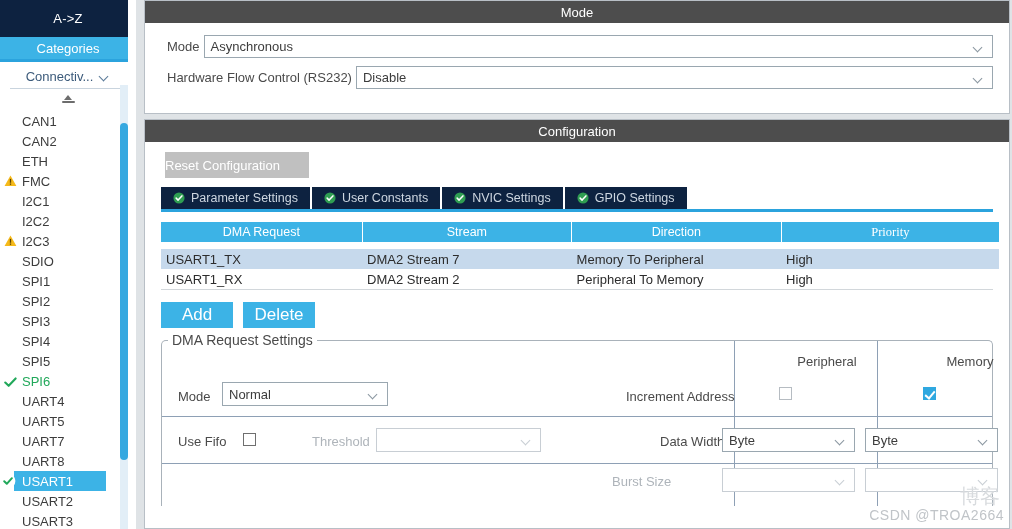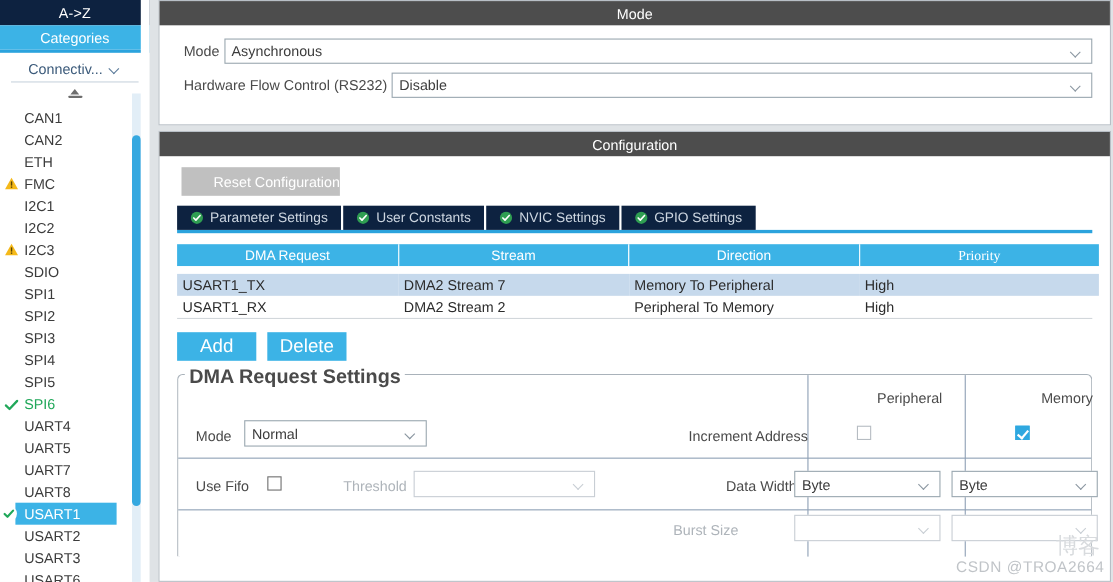--- a/index.html
+++ b/index.html
@@ -16,21 +16,21 @@
     background: #f2f2f2;
   }
 
   
   #sidebar {
     position: absolute; left: 0; top: 0;
     width: 136px; height: 529px;
     background: #ffffff;
   }
   .az-header {
-    height: 23px;
+    height: 37px;
     background: #0d2240;
     color: #ffffff;
     font-size: 13px;
     display: flex; align-items: center; justify-content: center;
     letter-spacing: .2px;
   }
   .cat-header {
     height: 22px;
     background: #3cb3e6;
     color: #ffffff;
@@ -211,21 +211,21 @@
   }
   .config-body { padding: 10px 10px 0 10px; position: relative; }
 
   .reset-btn {
     width: 144px; height: 26px;
     background: #c0c0c0;
     border: none;
     color: #ffffff;
     font-size: 13px;
     font-family: "Liberation Sans", sans-serif;
-    display: flex; align-items: center; justify-content: flex-end;
+    display: flex; align-items: center; justify-content: flex-start;
     margin-left: 10px;
     margin-bottom: 9px;
   }
 
   .tabbar {
     display: flex;
     height: 22px;
     margin-left: 6px;
   }
   .tab {
@@ -303,23 +303,22 @@
     border-top: 1px solid #a9b2ba;
     border-left: 1px solid #a9b2ba;
     border-right: 1px solid #a9b2ba;
     border-radius: 5px 5px 0 0;
   }
   .groupbox-title {
     position: absolute;
     left: 6px; top: -9px;
     background: #ffffff;
     padding: 0 4px;
-    font-size: 18px;
+    font-size: 14px;
     color: #4a4a4a;
-    font-weight: bold;
   }
   .gb-inner {
     position: relative;
     width: 100%; height: 100%;
   }
 
   .col-divider {
     position: absolute;
     top: 0; bottom: 0;
     width: 1px;

